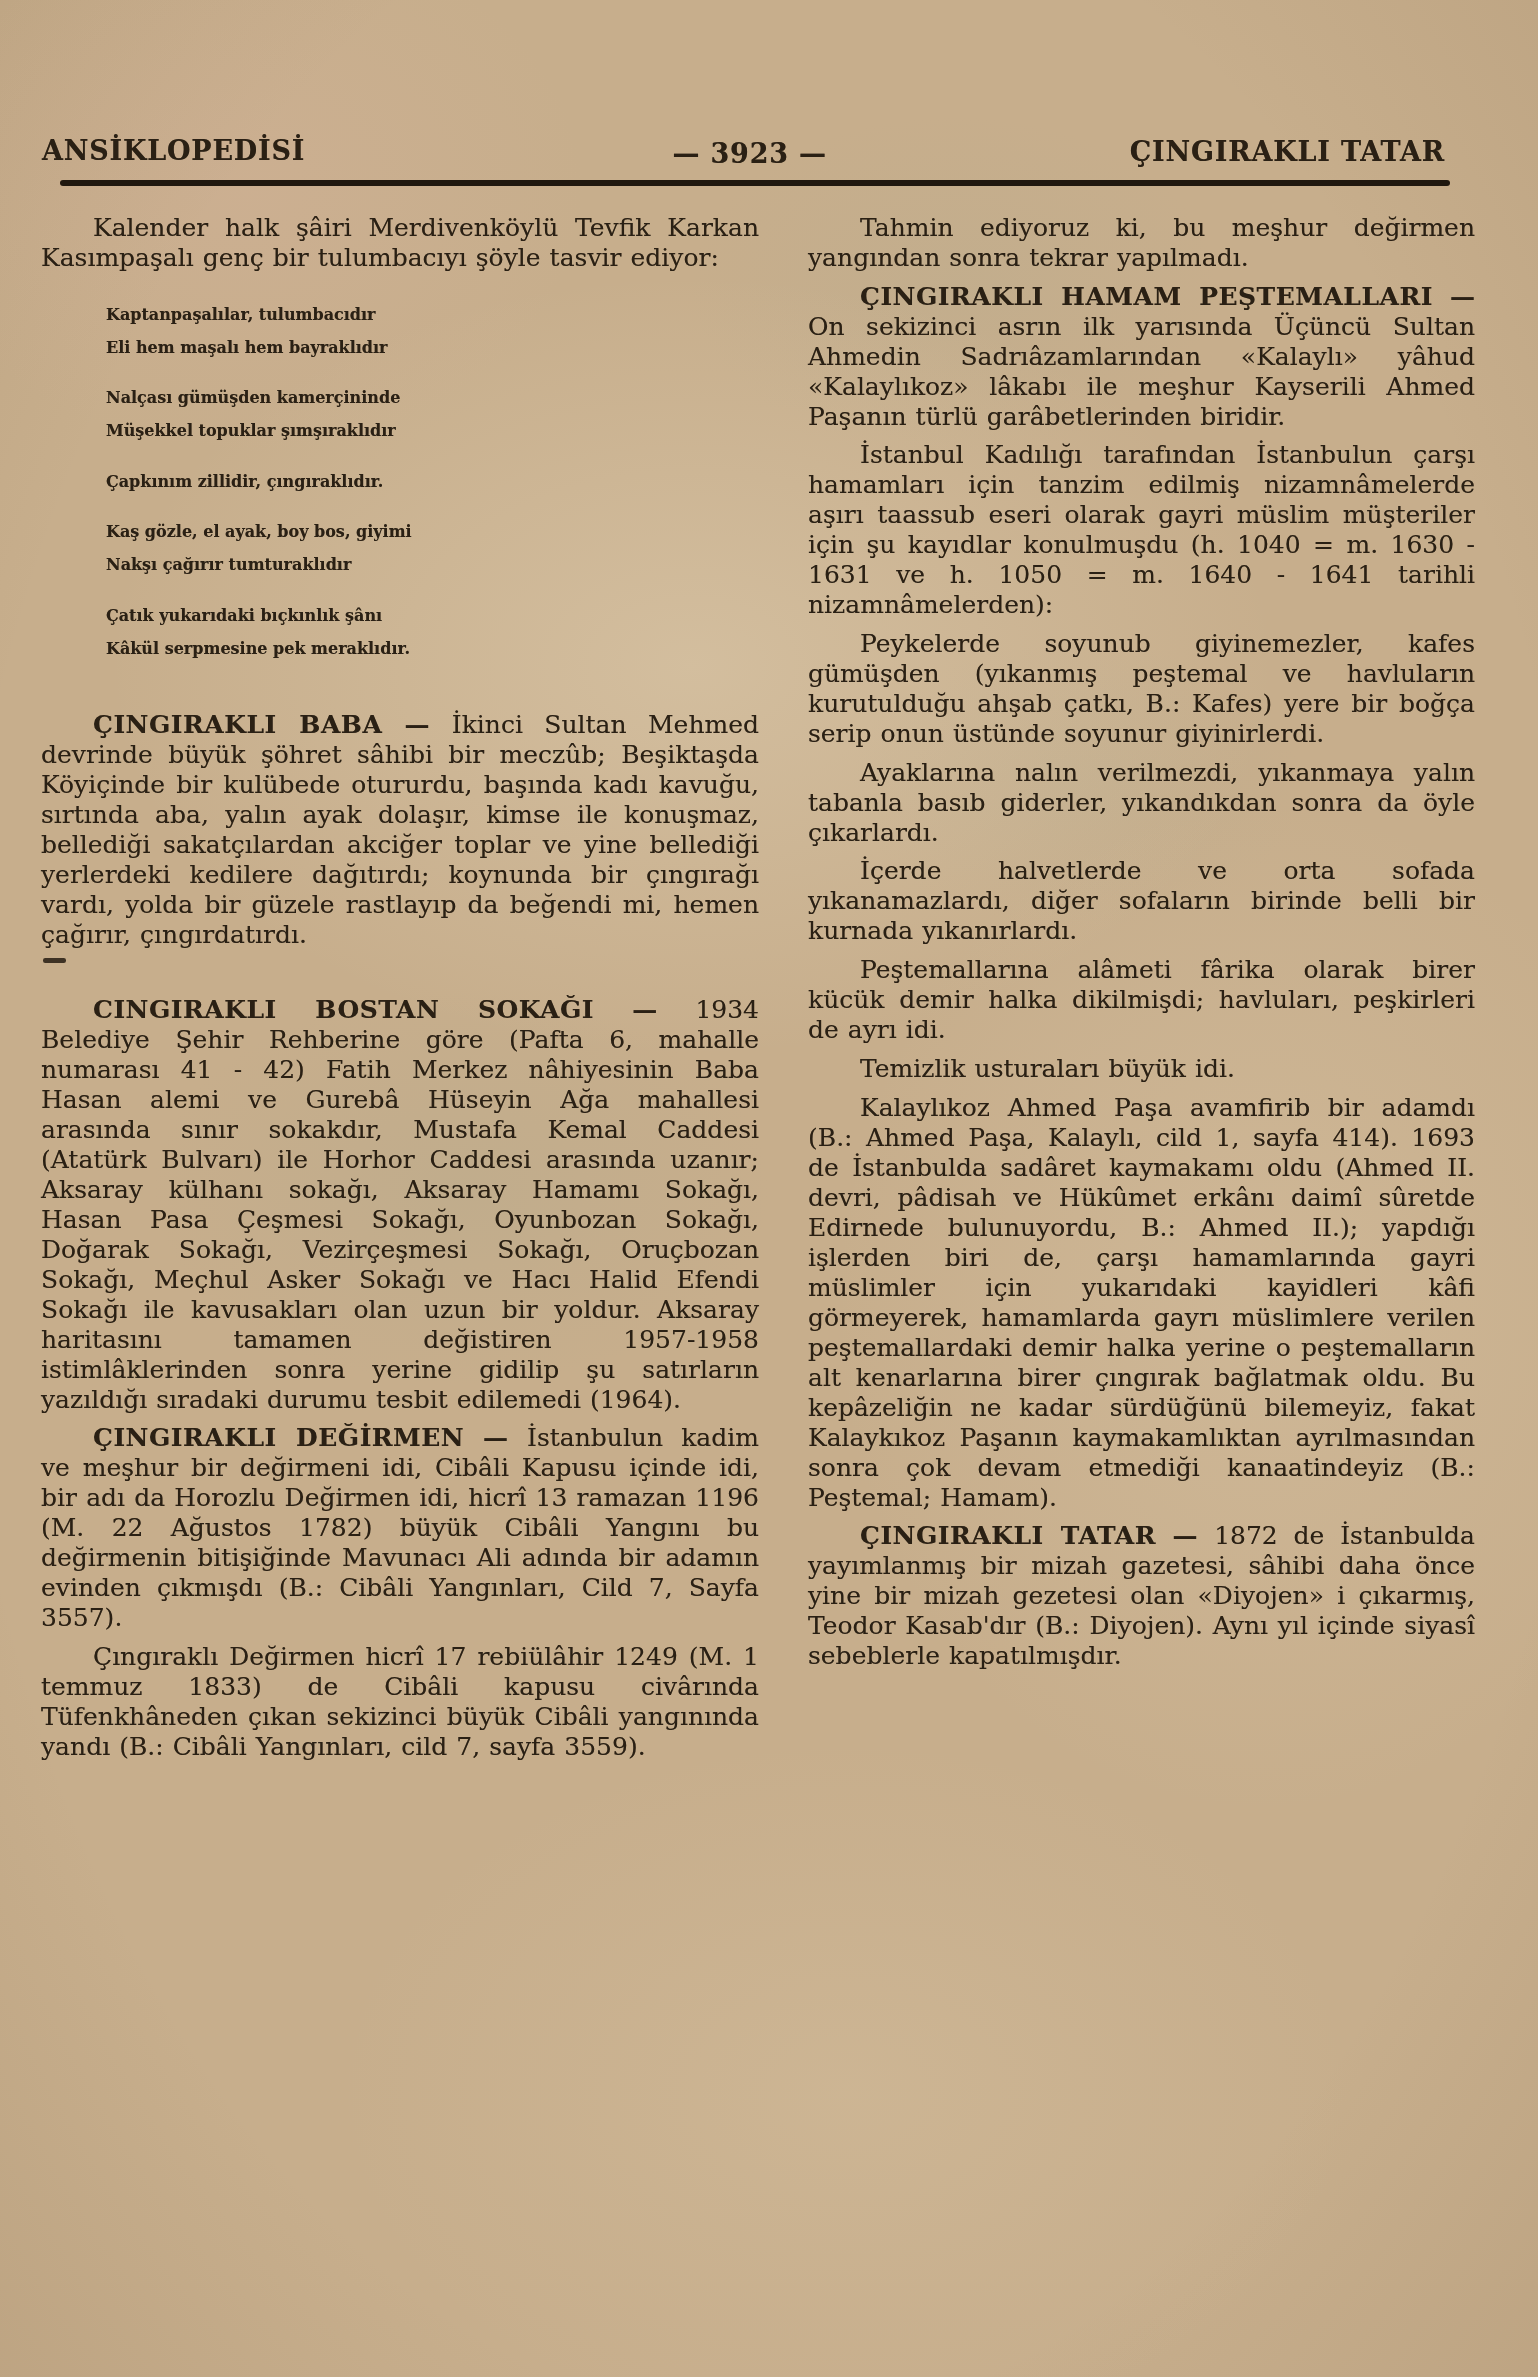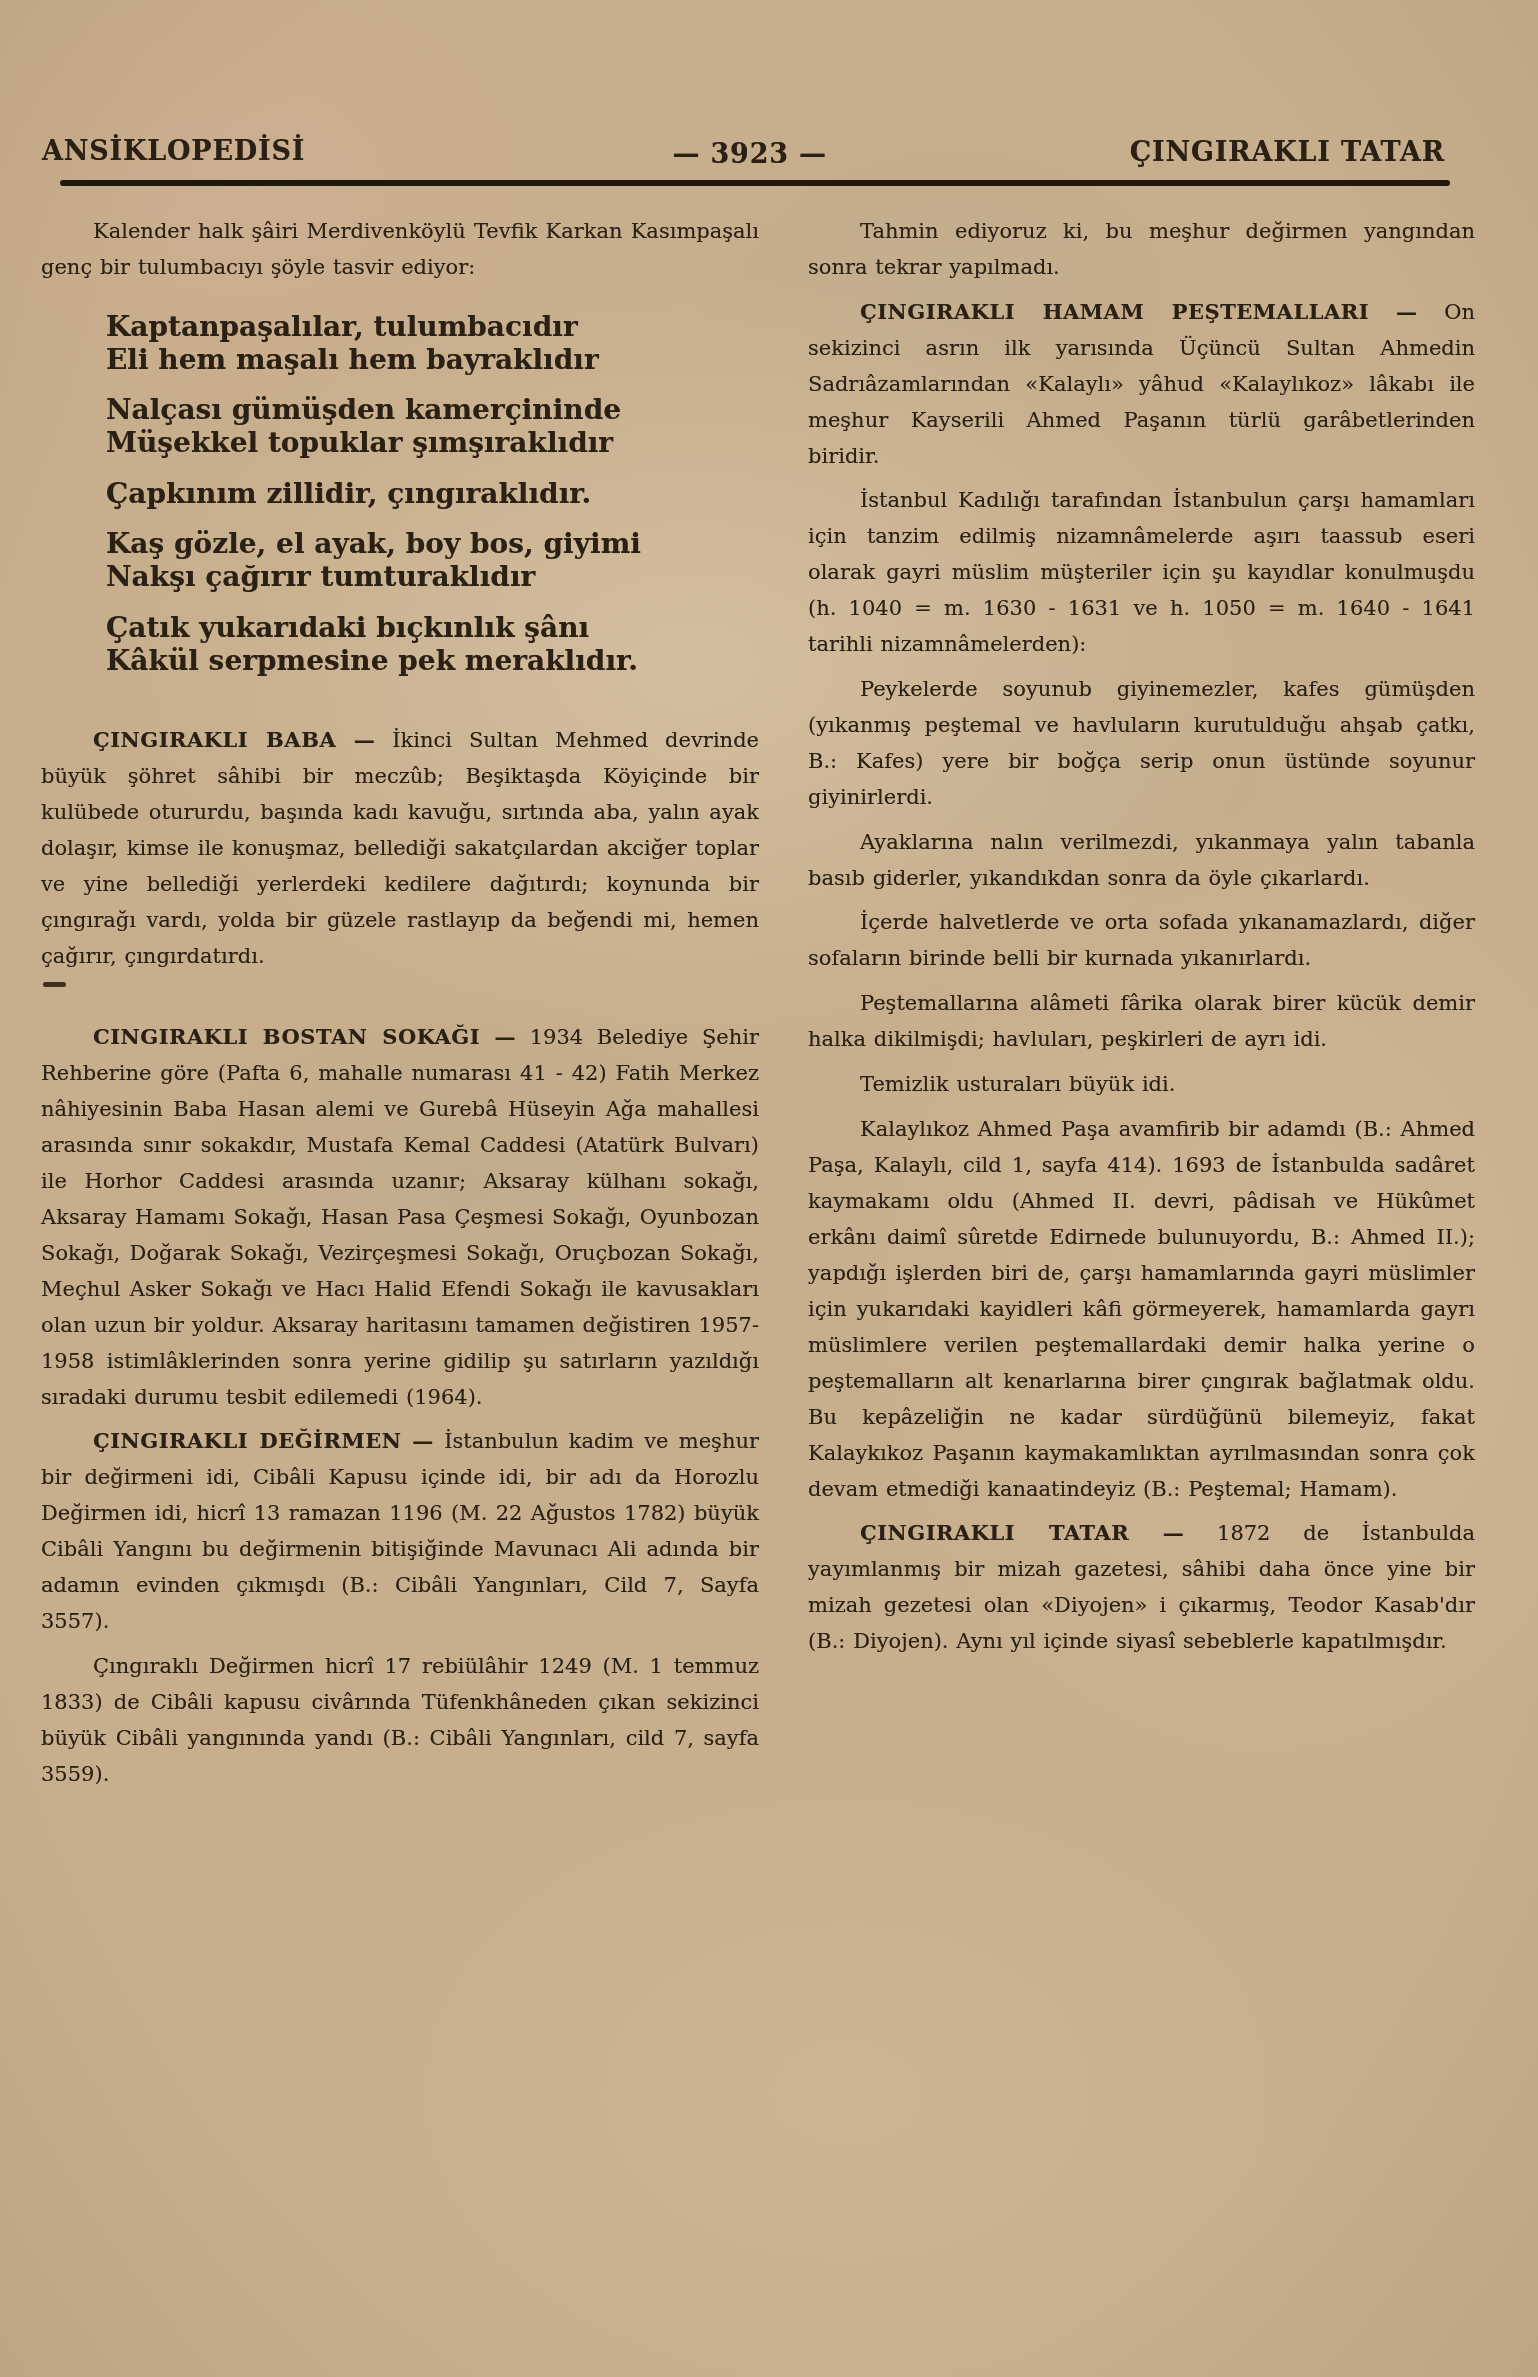--- a/index.html
+++ b/index.html
@@ -54,38 +54,38 @@
     top: 213px;
     left: 41px;
     display: flex;
     gap: 49px;
   }
   .col { display: block; }
   .col-left  { width: 718px; }
   .col-right { width: 667px; }
   .para {
     margin: 0;
-    font-size: 21px;
-    line-height: 36px;
+    font-size: 25px;
+    line-height: 30px;
     text-align: justify;
     text-indent: 52px;
     text-shadow: 0 0 0.5px rgba(42,32,20,0.40);
     word-spacing: 1.1px;
   }
   .para + .para { margin-top: 8.7px; }
   .entry { margin-top: 45px; }
   .entry-head {
     font-weight: bold;
     letter-spacing: 0.5px;
   }
   .entry-dash { font-weight: bold; }
   .poem {
     margin: 25px 0 29px 65px;
     font-weight: bold;
-    font-size: 28px;
+    font-size: 16px;
     line-height: 33px;
     text-shadow: 0 0 0.5px rgba(42,32,20,0.40);
   }
   .couplet + .couplet { margin-top: 17.4px; }
   .poem-line { white-space: nowrap; }
   .ink-mark {
     width: 23px;
     height: 4.9px;
     background: rgba(38,28,18,0.85);
     border-radius: 2.2px;

